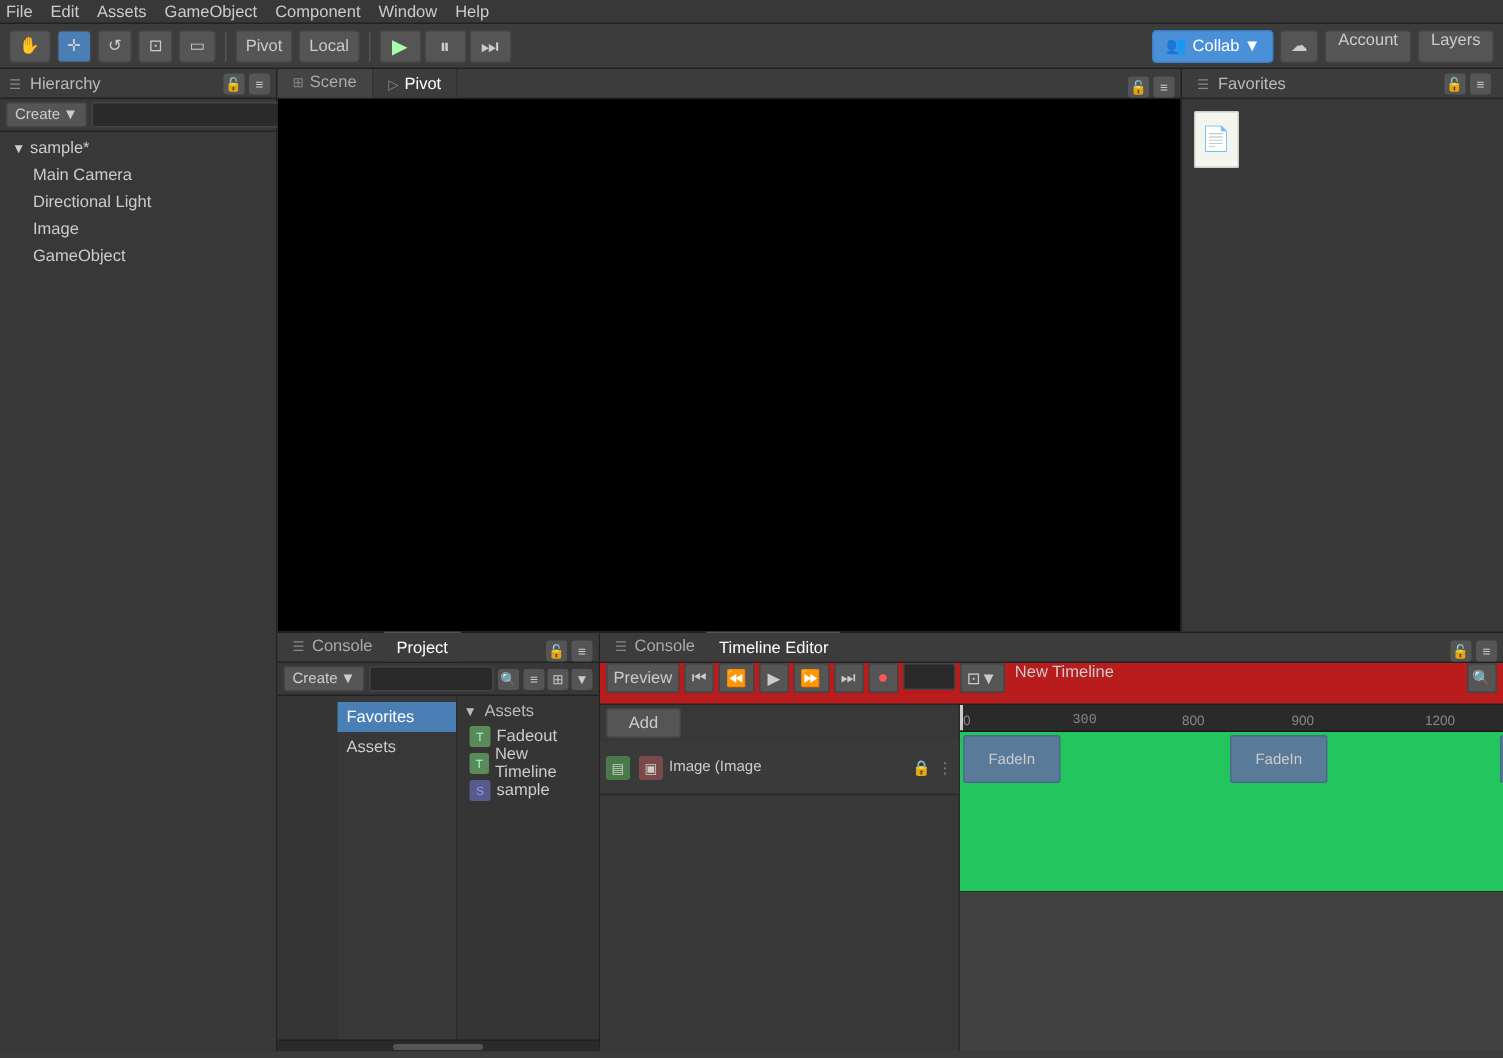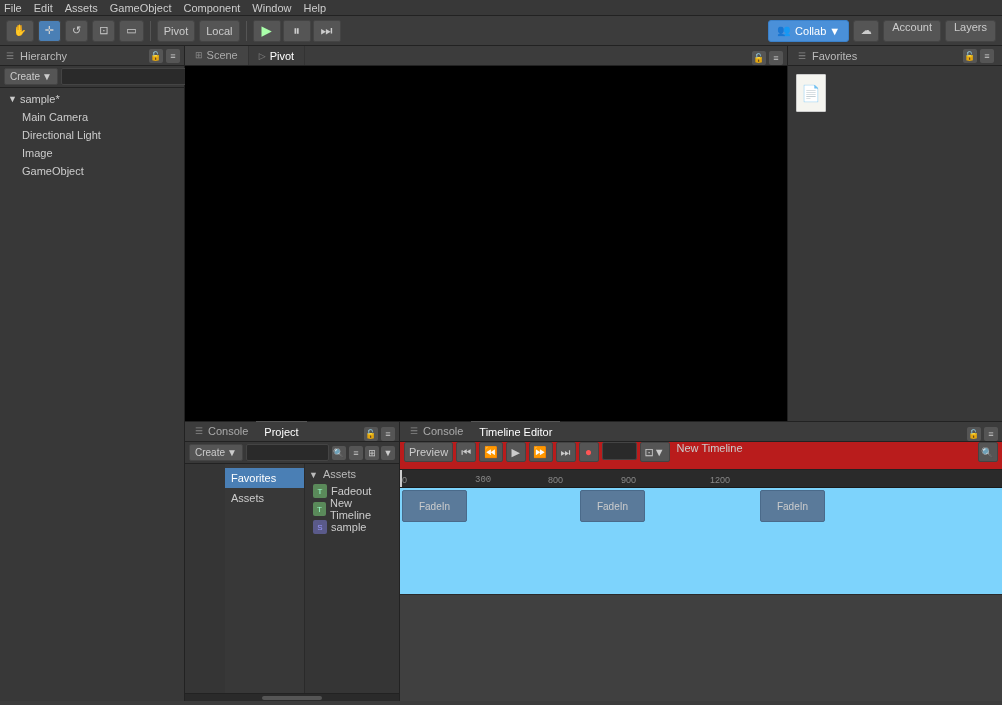--- a/index.html
+++ b/index.html
@@ -407,21 +407,21 @@
       overflow: hidden;
     }
     .ruler-label {
       position: absolute;
       font-size: 9px;
       color: #888;
       bottom: 2px;
     }
     .clips-track {
       flex: 1;
-      background: #7dd3fc;
+      background: #22c55e;
       position: relative;
       border-bottom: 1px solid #2a2a2a;
     }
     .clip {
       position: absolute;
       height: 32px;
       top: 2px;
       background: #5a7a9a;
       border: 1px solid #4a6a8a;
       border-radius: 2px;
@@ -706,20 +706,32 @@
 
           <button class="timeline-btn" style="color:#f55;">⏺</button>
           <input class="time-input" type="text" style="">
 
           <button class="timeline-btn" style="width:30px;">⊡▼</button>
           <span class="timeline-name">New Timeline</span>
           <div class="timeline-search">🔍</div>
         </div>
         <div class="timeline-content">
 
+          <div class="timeline-tracks">
+            <div style="display:flex;align-items:center;padding:2px 4px;">
+              <button class="timeline-btn" style="width:50px;">Add</button>
+            </div>
+            <div class="track-item">
+              <div class="track-icon" style="background:#4a7a4a;">▤</div>
+              <div class="track-icon" style="background:#7a4a4a;margin-left:2px;">▣</div>
+              <span class="track-name">Image (Image</span>
+              <span class="track-lock-icon">🔒</span>
+              <span class="track-menu-icon">⋮</span>
+            </div>
+          </div>
 
           <div class="timeline-clips-area">
             <div class="timeline-ruler">
               <div style="position:absolute;left:0;top:0;bottom:0;width:2px;background:#ccc;z-index:10;"></div>
 
               <span class="ruler-label" style="left:2px;">0</span>
               <span class="ruler-label" style="left:75px;font-family:Liberation Mono, monospace;">300</span>
               <span class="ruler-label" style="left:148px;">800</span>
               <span class="ruler-label" style="left:221px;">900</span>
               <span class="ruler-label" style="left:310px;">1200</span>

